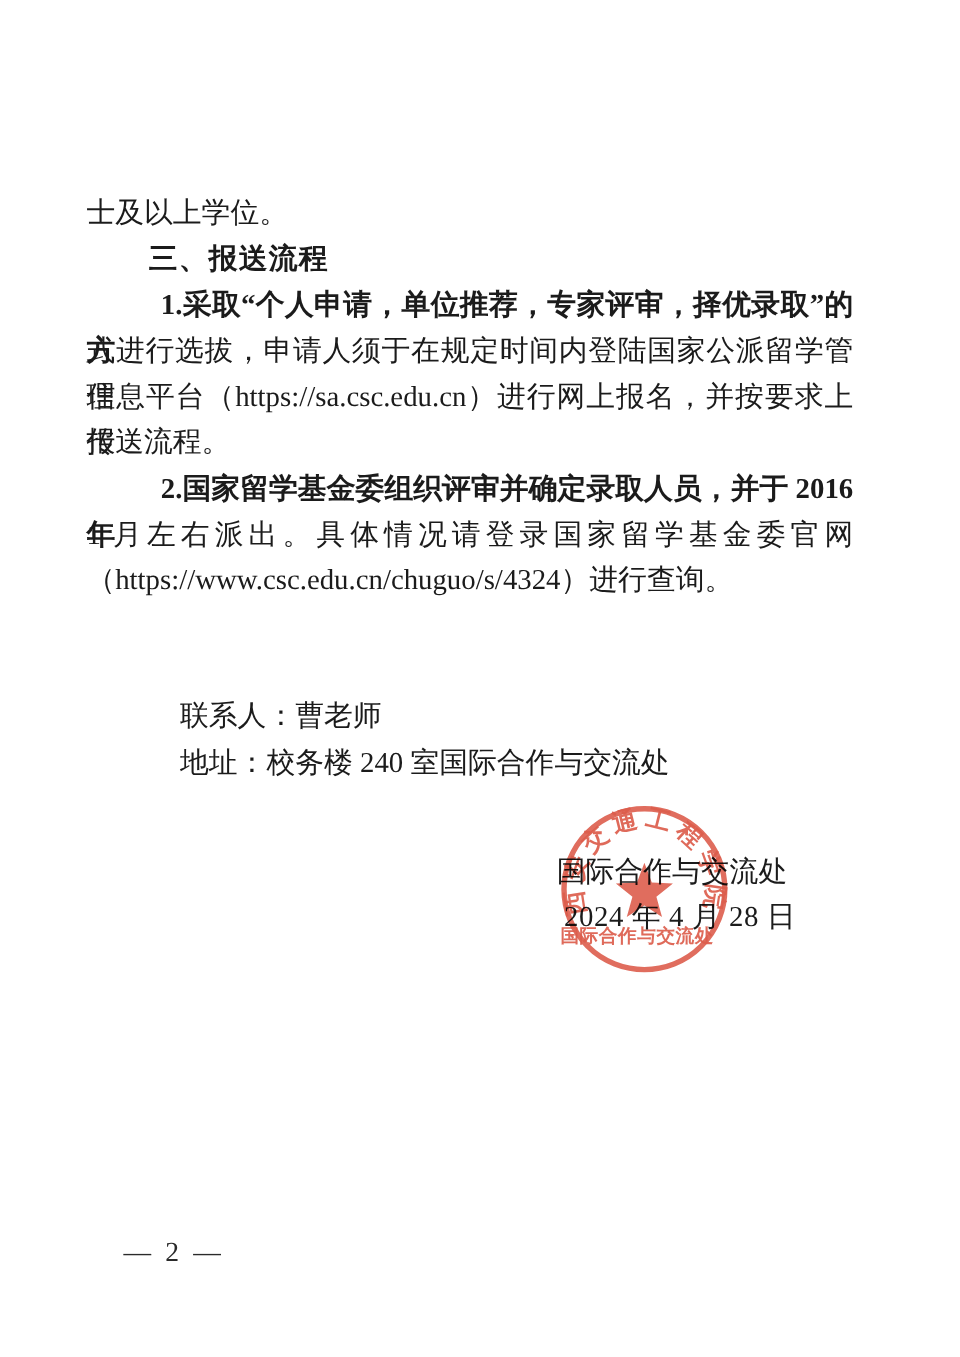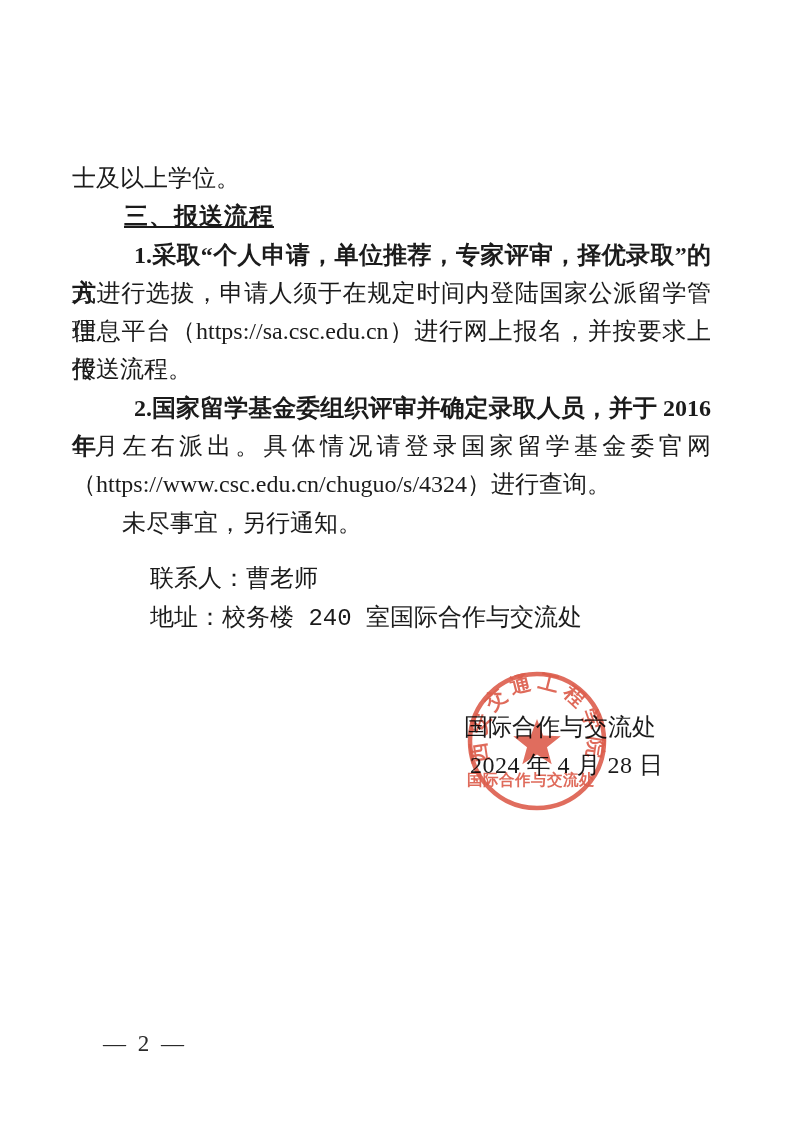--- a/index.html
+++ b/index.html
@@ -16,26 +16,26 @@
   .main-text{
     position:absolute;left:72px;top:139px;width:639px;
     font-size:24px;line-height:38.3px;margin-top:20px;
   }
   .ln{height:38.3px;white-space:nowrap;}
   .j{white-space:normal;text-align:justify;text-align-last:justify;text-justify:inter-character;}
   .ind{text-indent:62px;font-weight:bold;}
   .ind50{text-indent:50px;}
   .heading{
     font-family:"Liberation Sans","DejaVu Sans",sans-serif;
-    font-weight:bold;text-indent:52px;letter-spacing:1px;text-decoration:underline;
+    font-weight:bold;text-indent:52px;letter-spacing:1px;
   }
   
   .contact{
-    position:absolute;left:150px;top:561px;width:500px;
-    font-size:24px;line-height:38.6px;font-family:Liberation Mono, monospace;
+    position:absolute;left:150px;top:578px;width:500px;
+    font-size:24px;line-height:38.6px;
   }
   .contact .ln{height:38.6px;}
   
   .signature{
     position:absolute;left:464px;top:708px;width:260px;
     font-size:24px;line-height:38px;z-index:2;
   }
   .sig-date{padding-left:6px;letter-spacing:0.5px;}
   
   .seal{
@@ -67,21 +67,20 @@
   <div class="main-text">
     <div class="ln">士及以上学位。</div>
     <div class="ln heading">三、报送流程</div>
     <div class="ln j ind">1.采取“个人申请，单位推荐，专家评审，择优录取”的方</div>
     <div class="ln j">式进行选拔，申请人须于在规定时间内登陆国家公派留学管理</div>
     <div class="ln j">信息平台（https://sa.csc.edu.cn）进行网上报名，并按要求上传</div>
     <div class="ln">报送流程。</div>
     <div class="ln j ind">2.国家留学基金委组织评审并确定录取人员，并于 2016 年</div>
     <div class="ln j">1 月左右派出。具体情况请登录国家留学基金委官网</div>
     <div class="ln">（https://www.csc.edu.cn/chuguo/s/4324）进行查询。</div>
-    <div class="ln ind50">未尽事宜，另行通知。</div>
   </div>
 
   <div class="contact">
     <div class="ln">联系人：曹老师</div>
     <div class="ln">地址：校务楼 240 室国际合作与交流处</div>
   </div>
 
   <div class="signature">
     <div class="ln">国际合作与交流处</div>
     <div class="ln sig-date">2024 年 4 月 28 日</div>

